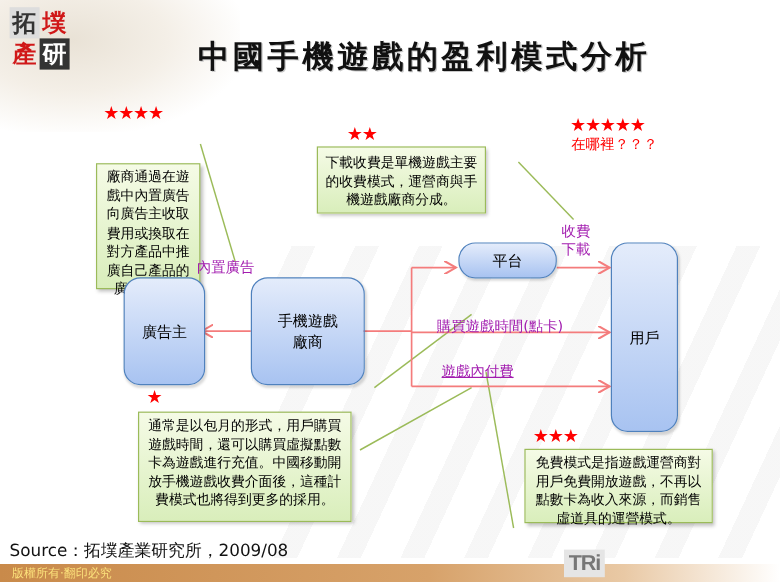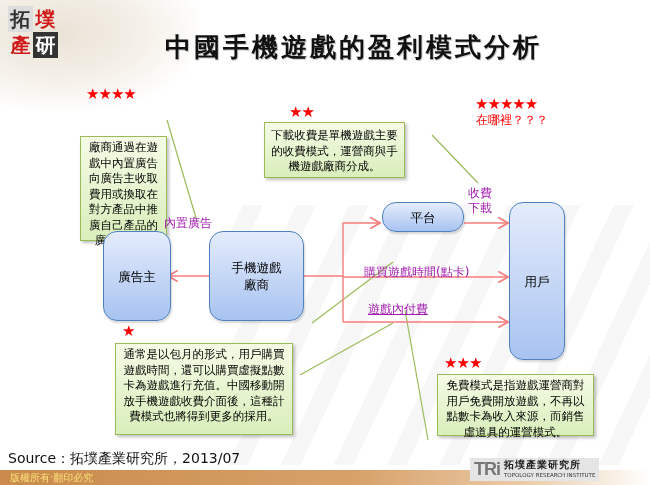--- a/index.html
+++ b/index.html
@@ -139,22 +139,18 @@
 <div class="node" style="left:509px; top:202px; width:56px; height:158px;">
   <span>用戶</span>
 </div>
 
 <div class="label" style="left:164px; top:216px;">內置廣告</div>
 <div class="label" style="left:468px; top:186px;">收費</div>
 <div class="label" style="left:468px; top:201px;">下載</div>
 <div class="label" style="left:364px; top:265px;">購買遊戲時間(點卡)</div>
 <div class="label" style="left:368px; top:302px;text-decoration:underline;">遊戲內付費</div>
 
-<div class="source">Source：拓墣產業研究所，2013/07</div>
+<div class="source">Source：拓墣產業研究所，2009/08</div>
 <div class="footer-bar"></div>
 <div class="footer-text">版權所有‧翻印必究</div>
 <div class="tri-logo">
   <span class="tri-mark">TRi</span>
-  <span class="tri-words">
-    <span class="tri-cn">拓墣產業研究所</span>
-    <span class="tri-en">TOPOLOGY RESEARCH INSTITUTE</span>
-  </span>
 </div>
 
 </body></html>

